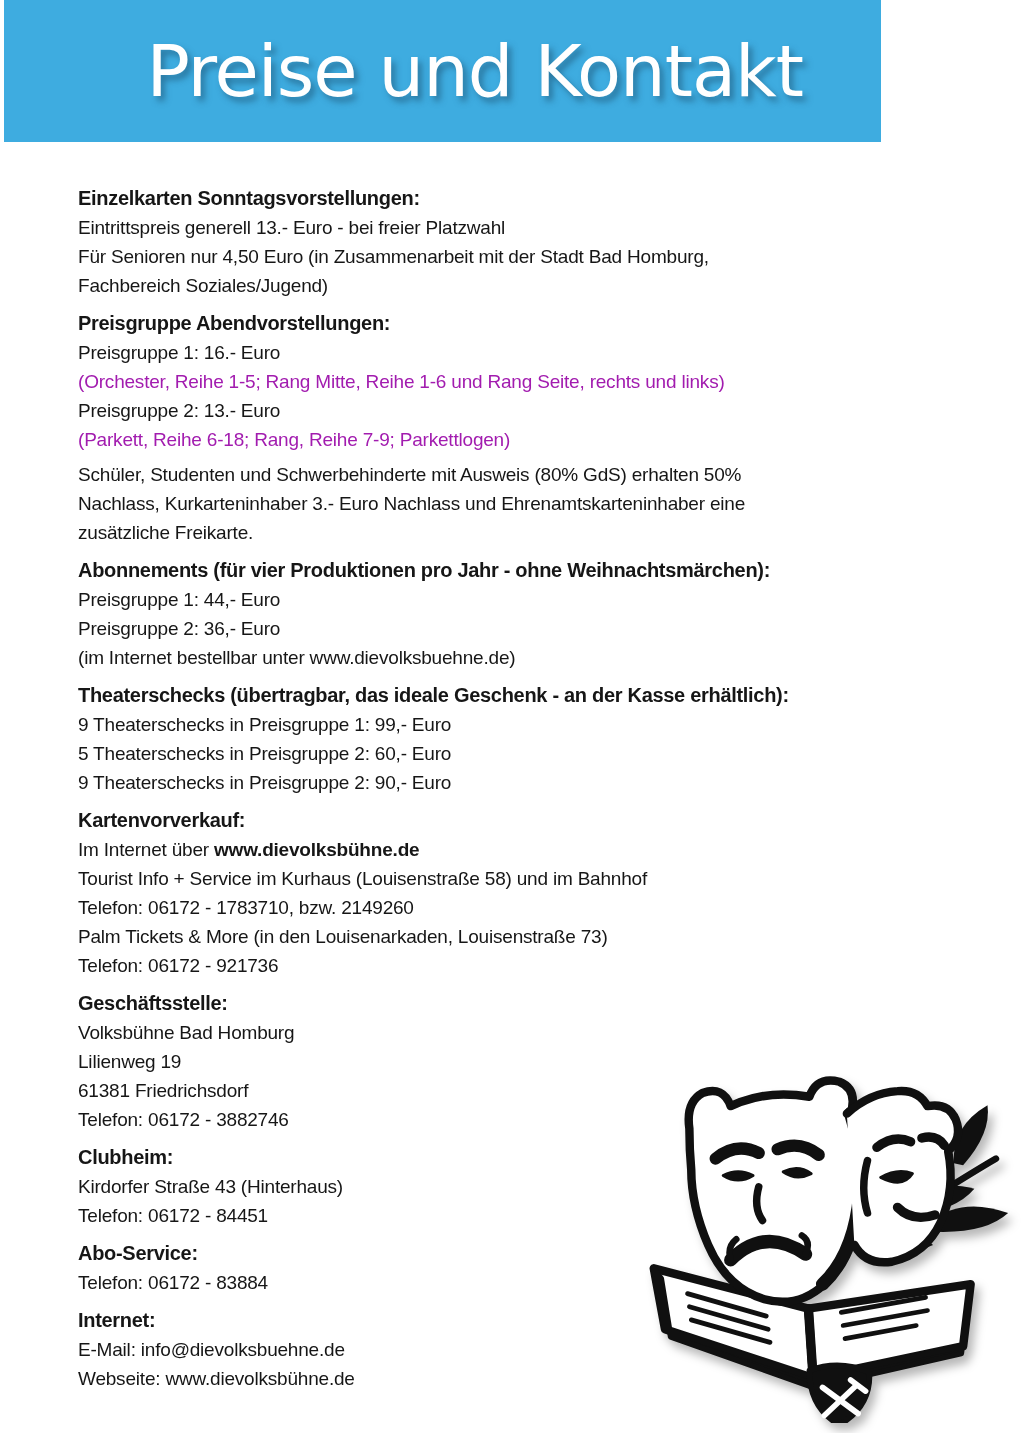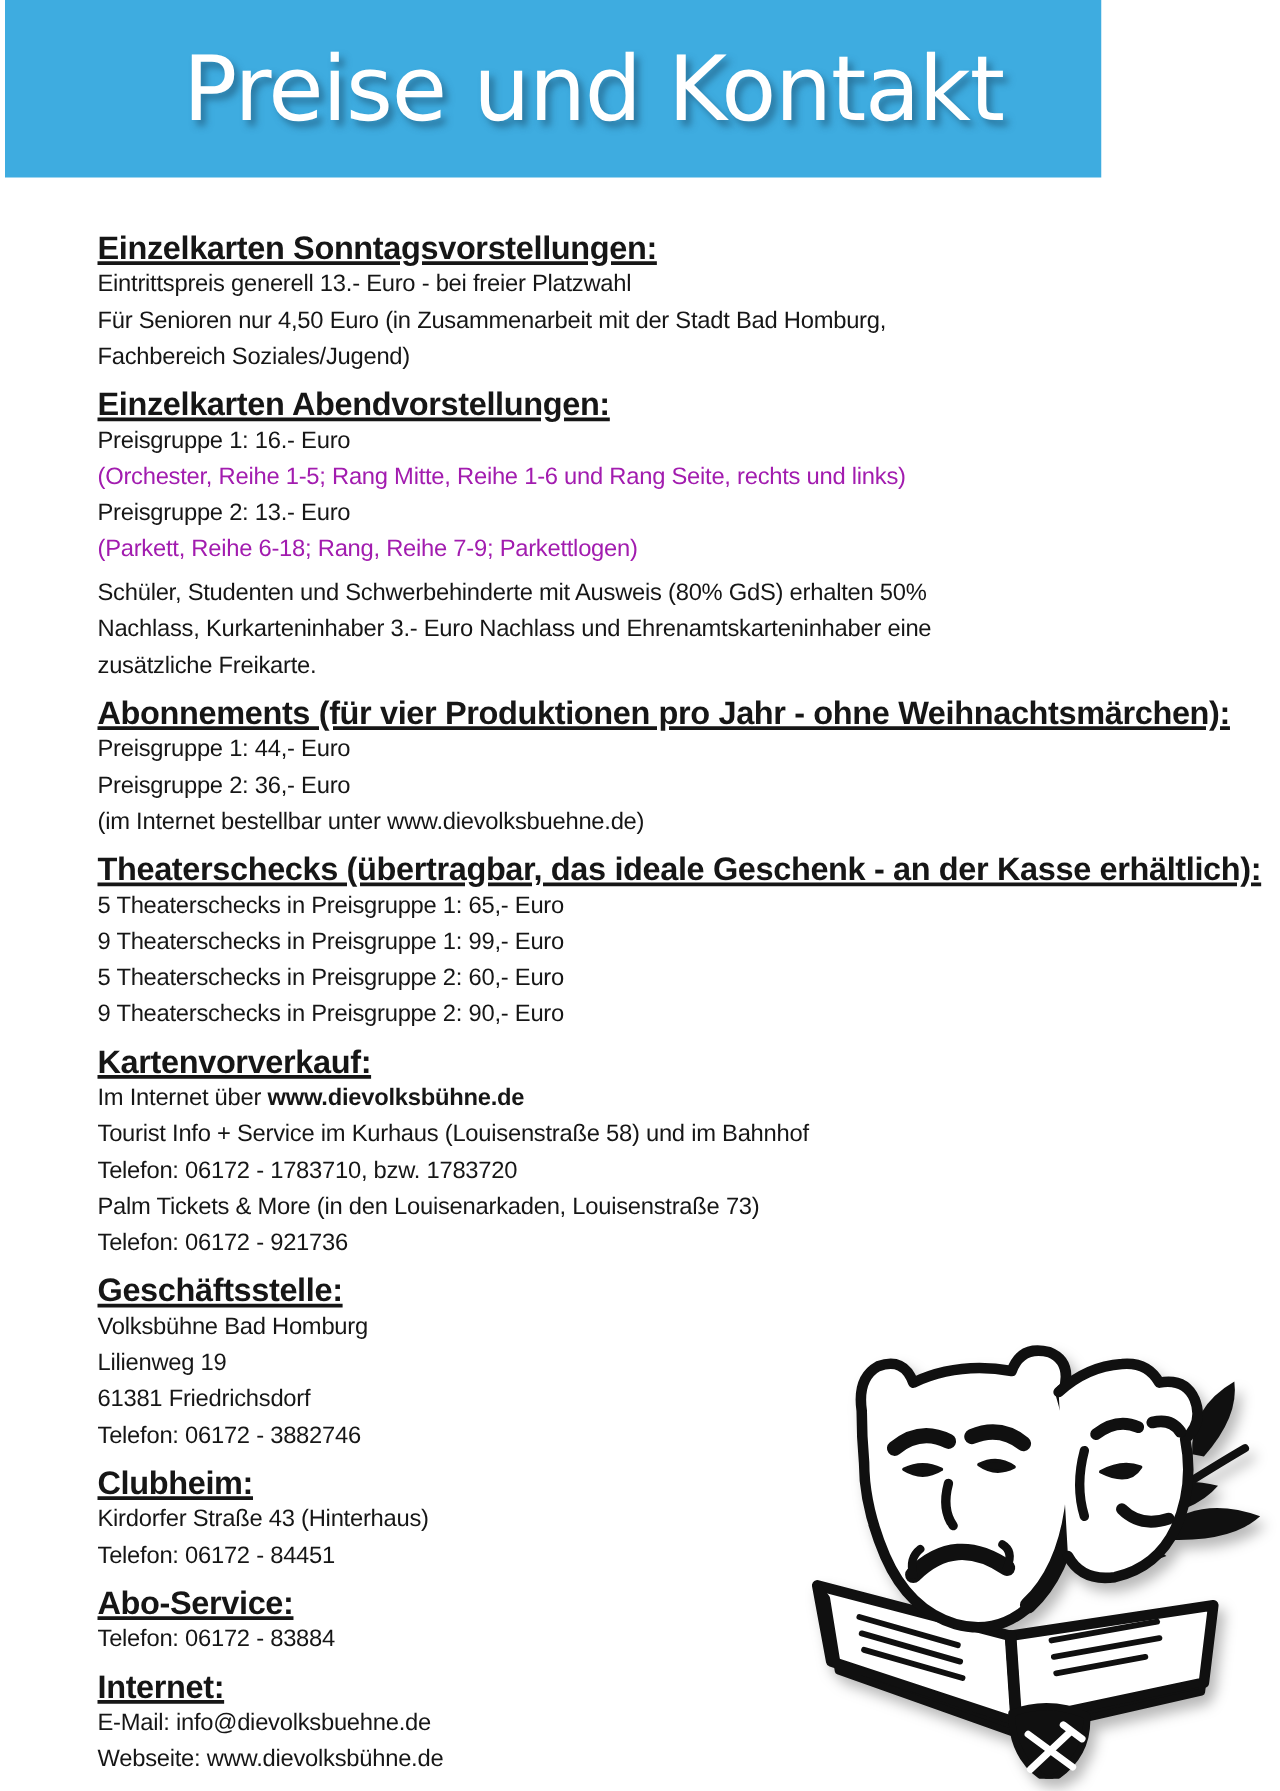--- a/index.html
+++ b/index.html
@@ -26,22 +26,21 @@
     text-shadow: 4px 5px 6px rgba(25, 75, 105, 0.55);
     white-space: nowrap;
   }
 
   
   .content {
     position: absolute; top: 183px; left: 78px; right: 40px;
   }
   .section { margin-bottom: 8px; }
   .section-heading {
-    font-size: 26px; font-weight: bold; line-height: 30px;
-    text-decoration: underline;
+    font-size: 20px; font-weight: bold; line-height: 30px;
     text-decoration-thickness: 3px;
     white-space: nowrap;
     letter-spacing: -0.3px;
   }
   .line {
     font-size: 19px; line-height: 29px;
     white-space: nowrap; letter-spacing: -0.2px;
   }
   .line.gray { color: #a21caf; }
   .line.para-gap { margin-top: 6px; }
@@ -66,50 +65,49 @@
   <div class="content">
 
     <div class="section">
       <div class="section-heading">Einzelkarten Sonntagsvorstellungen:</div>
       <div class="line">Eintrittspreis generell 13.- Euro - bei freier Platzwahl</div>
       <div class="line">Für Senioren nur 4,50 Euro (in Zusammenarbeit mit der Stadt Bad Homburg,</div>
       <div class="line">Fachbereich Soziales/Jugend)</div>
     </div>
 
     <div class="section">
-      <div class="section-heading">Einzelkarten Abendvorstellungen:</div>
+      <div class="section-heading">Preisgruppe Abendvorstellungen:</div>
       <div class="line">Preisgruppe 1: 16.- Euro</div>
       <div class="line gray">(Orchester, Reihe 1-5; Rang Mitte, Reihe 1-6 und Rang Seite, rechts und links)</div>
       <div class="line">Preisgruppe 2: 13.- Euro</div>
       <div class="line gray">(Parkett, Reihe 6-18; Rang, Reihe 7-9; Parkettlogen)</div>
       <div class="line para-gap">Schüler, Studenten und Schwerbehinderte mit Ausweis (80% GdS) erhalten 50%</div>
       <div class="line">Nachlass, Kurkarteninhaber 3.- Euro Nachlass und Ehrenamtskarteninhaber eine</div>
       <div class="line">zusätzliche Freikarte.</div>
     </div>
 
     <div class="section">
       <div class="section-heading">Abonnements (für vier Produktionen pro Jahr - ohne Weihnachtsmärchen):</div>
       <div class="line">Preisgruppe 1: 44,- Euro</div>
       <div class="line">Preisgruppe 2: 36,- Euro</div>
       <div class="line">(im Internet bestellbar unter www.dievolksbuehne.de)</div>
     </div>
 
     <div class="section">
       <div class="section-heading">Theaterschecks (übertragbar, das ideale Geschenk - an der Kasse erhältlich):</div>
-      <div class="line">5 Theaterschecks in Preisgruppe 1: 65,- Euro</div>
       <div class="line">9 Theaterschecks in Preisgruppe 1: 99,- Euro</div>
       <div class="line">5 Theaterschecks in Preisgruppe 2: 60,- Euro</div>
       <div class="line">9 Theaterschecks in Preisgruppe 2: 90,- Euro</div>
     </div>
 
     <div class="section">
       <div class="section-heading">Kartenvorverkauf:</div>
       <div class="line"><span>Im Internet über </span><span class="b">www.dievolksbühne.de</span></div>
       <div class="line">Tourist Info + Service im Kurhaus (Louisenstraße 58) und im Bahnhof</div>
-      <div class="line">Telefon: 06172 - 1783710, bzw. 1783720</div>
+      <div class="line">Telefon: 06172 - 1783710, bzw. 2149260</div>
       <div class="line">Palm Tickets &amp; More (in den Louisenarkaden, Louisenstraße 73)</div>
       <div class="line">Telefon: 06172 - 921736</div>
     </div>
 
     <div class="section">
       <div class="section-heading">Geschäftsstelle:</div>
       <div class="line">Volksbühne Bad Homburg</div>
       <div class="line">Lilienweg 19</div>
       <div class="line">61381 Friedrichsdorf</div>
       <div class="line">Telefon: 06172 - 3882746</div>

